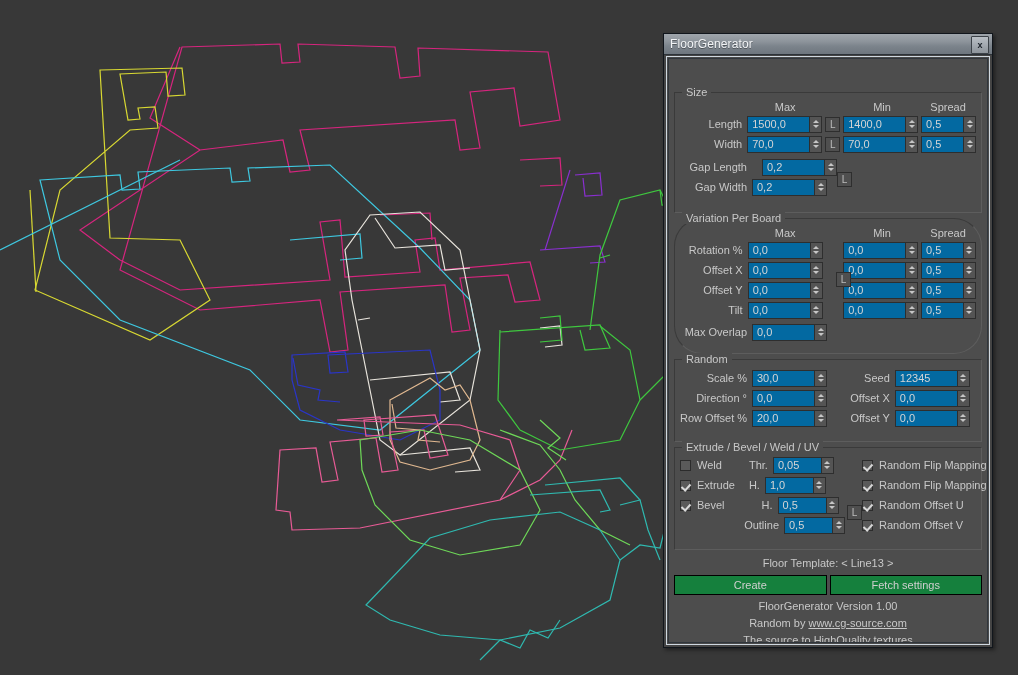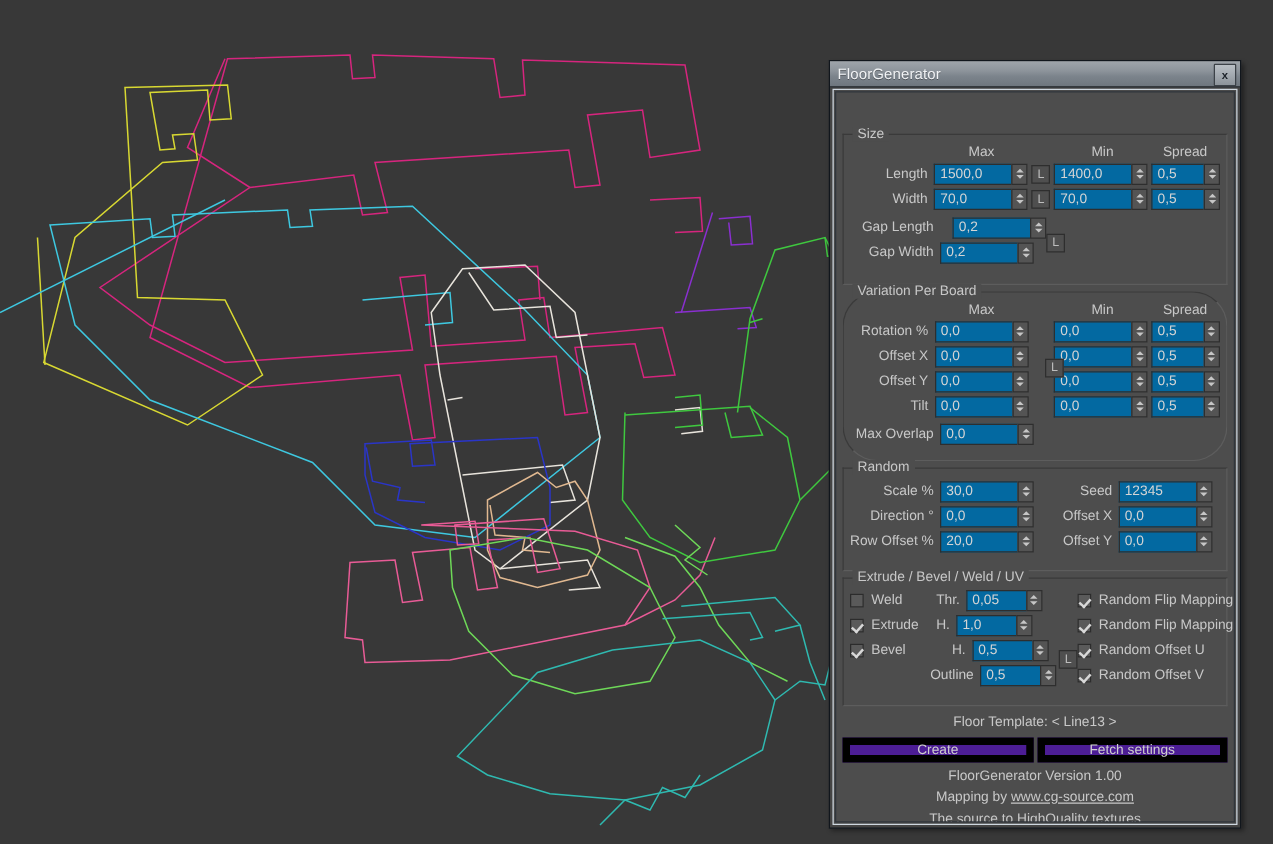--- a/index.html
+++ b/index.html
@@ -9,21 +9,21 @@
     font-family:"Liberation Sans", sans-serif;
     overflow:hidden;
     position:relative;
   }
   
   #viewport{position:absolute;left:0;top:0;width:1018px;height:675px;background:#383838;}
   #viewport svg{display:block;}
 
   
   #panel{
-    position:absolute;left:663px;top:48px;width:330px;height:615px;
+    position:absolute;left:663px;top:33px;width:330px;height:615px;
     background:#444444;
     border:1px solid #11161c;
     box-sizing:border-box;
     box-shadow:2px 2px 4px rgba(0,0,0,.45);
   }
   #titlebar{
     height:20px;
     background:linear-gradient(to bottom,#9fa5ab 0%,#8d949b 38%,#7c848c 60%,#6e767e 100%);
     border-bottom:1px solid #2c3238;
     position:relative;
@@ -165,22 +165,22 @@
     border:solid #d8d8d8;
     border-width:0 2px 2px 0;
     transform:rotate(42deg);
   }
   .cb-label{font-size:11px;color:#c8c8c8;margin-left:6px;white-space:nowrap;}
 
   
   .btnrow{display:flex;gap:3px;margin:0 1px 3px 1px;}
   .btn{
     flex:1;height:20px;
-    background:#4c1d95;
-    border:6px solid #000000;
+    background:#15803d;
+    border:1px solid #000000;
     box-sizing:border-box;
     display:flex;align-items:center;justify-content:center;
     font-size:11px;color:#cfcfcf;
     cursor:pointer;
   }
 
   .centerline{
     text-align:center;font-size:11px;color:#c8c8c8;
     line-height:17px;
   }
@@ -675,20 +675,20 @@
 
     <div class="centerline" style="margin-bottom:3px;">Floor Template: &lt; Line13 &gt;</div>
 
     <div class="btnrow">
       <div class="btn">Create</div>
       <div class="btn">Fetch settings</div>
     </div>
 
     <div class="centerline footer">FloorGenerator Version 1.00</div>
     <div class="centerline">
-      <span>Mapping by </span><span class="linktext">www.cg-source.com</span>
+      <span>Random by </span><span class="linktext">www.cg-source.com</span>
     </div>
     <div class="centerline">The source to HighQuality textures</div>
 
   </div>
   </div>
   </div>
 </div>
 
 </body></html>

